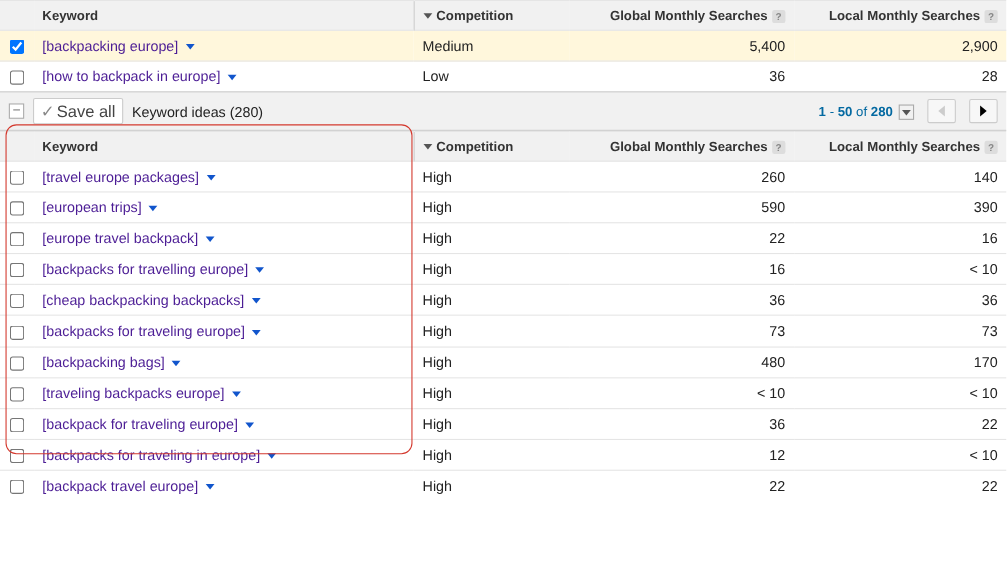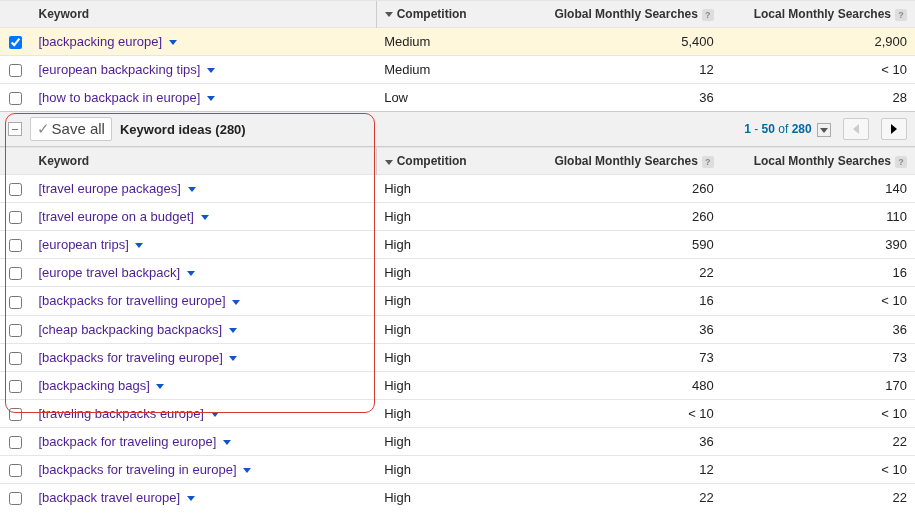--- a/index.html
+++ b/index.html
@@ -19,21 +19,21 @@
 .kw-link { color: #4c1d95; text-decoration: none; cursor: pointer; margin-top: 18px; }
 .dd-arrow { display: inline-block; width: 0; height: 0; margin-left: 3px; border-left: 4px solid transparent; border-right: 4px solid transparent; border-top: 5px solid #1155cc; vertical-align: middle; }
 .sort-arrow { display: inline-block; width: 0; height: 0; margin-right: 4px; border-left: 4px solid transparent; border-right: 4px solid transparent; border-top: 5px solid #555; vertical-align: middle; }
 .help { display: inline-block; width: 12px; height: 12px; line-height: 12px; text-align: center; font-size: 9px; background: #ddd; color: #888; border-radius: 2px; margin-left: 4px; vertical-align: middle; }
 input[type=checkbox] { width: 13px; height: 13px; vertical-align: middle; }
 tr.highlight td { background: #fff7dc; }
 .section-bar { background: #f1f1f1; border-top: 1px solid #ccc; border-bottom: 1px solid #ccc; padding: 5px 8px; display: flex; align-items: center; gap: 8px; }
 .collapse-btn { width: 14px; height: 14px; border: 1px solid #aaa; background: #fff; font-size: 11px; line-height: 11px; text-align: center; cursor: pointer; color: #555; }
 .save-all-btn { border: 1px solid #ccc; background: #fff; padding: 2px 6px; font-size: 15px; cursor: pointer; border-radius: 2px; color: #444; }
 .check-mark { color: #888; margin-right: 2px; }
-.section-title { font-weight: bold; }
+.section-title { font-weight: normal; }
 .spacer { flex: 1; }
 .page-info { font-size: 12px; color: #0369a1; }
 .page-info b { font-weight: bold; }
 .dd-box { display: inline-block; width: 14px; height: 14px; border: 1px solid #aaa; vertical-align: middle; margin-left: 2px; position: relative; }
 .dd-box:after { content: ""; position: absolute; left: 2px; top: 4px; border-left: 4px solid transparent; border-right: 4px solid transparent; border-top: 5px solid #555; }
 .nav-btn { border: 1px solid #ccc; background: #f7f7f7; width: 26px; height: 22px; cursor: pointer; border-radius: 2px; margin-left: 4px; display: inline-flex; align-items: center; justify-content: center; }
 .nav-btn.disabled { color: #bbb; cursor: default; }
 .nav-arrow-left, .nav-arrow-right { display: inline-block; width: 0; height: 0; border-top: 5px solid transparent; border-bottom: 5px solid transparent; }
 .nav-arrow-left { border-right: 6px solid currentColor; }
 .nav-arrow-right { border-left: 6px solid currentColor; }
@@ -55,27 +55,20 @@
       <th class="col-local"><span>Local Monthly Searches</span><span class="help">?</span></th>
     </tr>
   </thead>
   <tbody id="top-body">
         <tr class="highlight">
           <td class="col-chk"><input type="checkbox" checked="" style=""></td>
           <td class="col-kw"><a class="kw-link">[backpacking europe]</a> <span class="dd-arrow"></span></td>
           <td class="col-comp">Medium</td>
           <td class="col-global">5,400</td>
           <td class="col-local">2,900</td>
-        </tr>
-        <tr>
-          <td class="col-chk"><input type="checkbox" style=""></td>
-          <td class="col-kw"><a class="kw-link">[european backpacking tips]</a> <span class="dd-arrow"></span></td>
-          <td class="col-comp">Medium</td>
-          <td class="col-global">12</td>
-          <td class="col-local">&lt; 10</td>
         </tr>
         <tr>
           <td class="col-chk"><input type="checkbox" style=""></td>
           <td class="col-kw"><a class="kw-link">[how to backpack in europe]</a> <span class="dd-arrow"></span></td>
           <td class="col-comp">Low</td>
           <td class="col-global">36</td>
           <td class="col-local">28</td>
         </tr>
       </tbody>
 </table>
@@ -104,27 +97,20 @@
       <th class="col-local"><span>Local Monthly Searches</span><span class="help">?</span></th>
     </tr>
   </thead>
   <tbody id="ideas-body">
         <tr>
           <td class="col-chk"><input type="checkbox" style=""></td>
           <td class="col-kw"><a class="kw-link">[travel europe packages]</a> <span class="dd-arrow"></span></td>
           <td class="col-comp">High</td>
           <td class="col-global">260</td>
           <td class="col-local">140</td>
-        </tr>
-        <tr>
-          <td class="col-chk"><input type="checkbox" style=""></td>
-          <td class="col-kw"><a class="kw-link">[travel europe on a budget]</a> <span class="dd-arrow"></span></td>
-          <td class="col-comp">High</td>
-          <td class="col-global">260</td>
-          <td class="col-local">110</td>
         </tr>
         <tr>
           <td class="col-chk"><input type="checkbox" style=""></td>
           <td class="col-kw"><a class="kw-link">[european trips]</a> <span class="dd-arrow"></span></td>
           <td class="col-comp">High</td>
           <td class="col-global">590</td>
           <td class="col-local">390</td>
         </tr>
         <tr>
           <td class="col-chk"><input type="checkbox" style=""></td>

